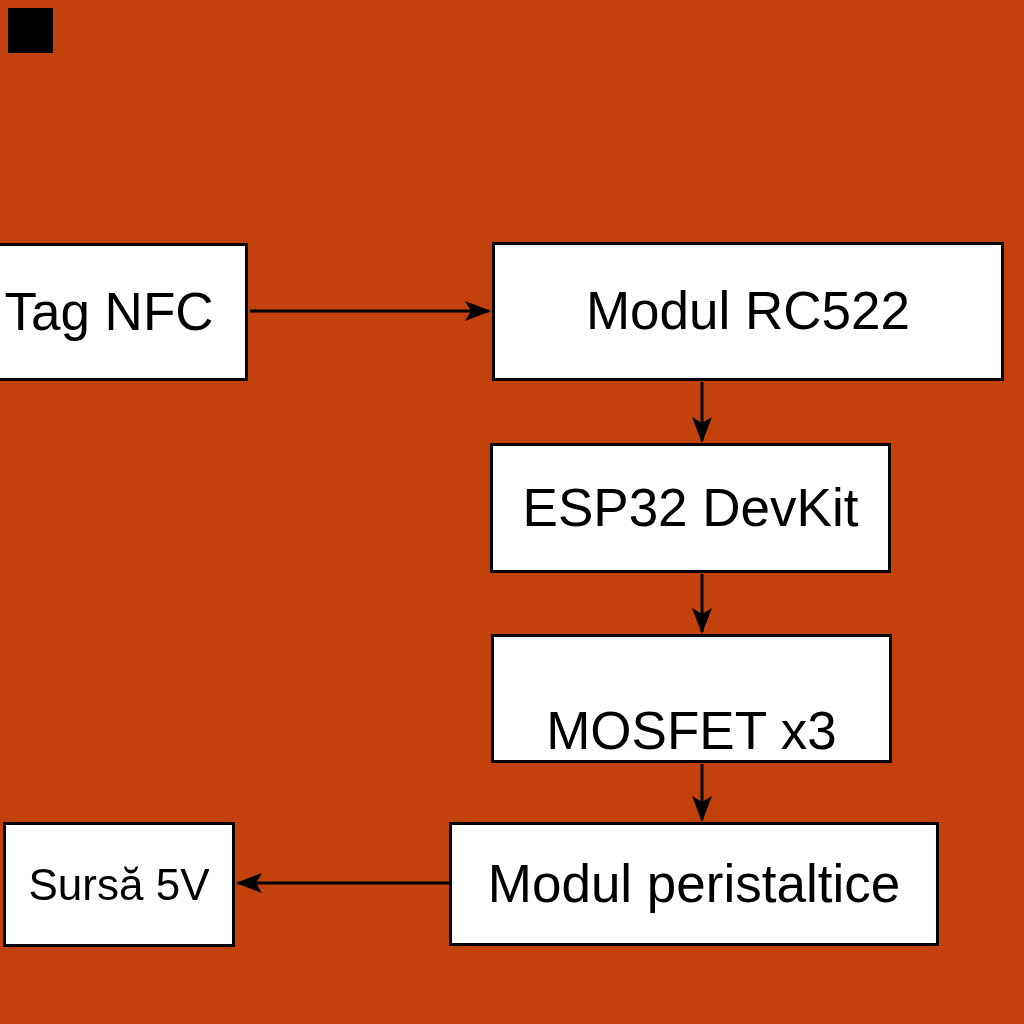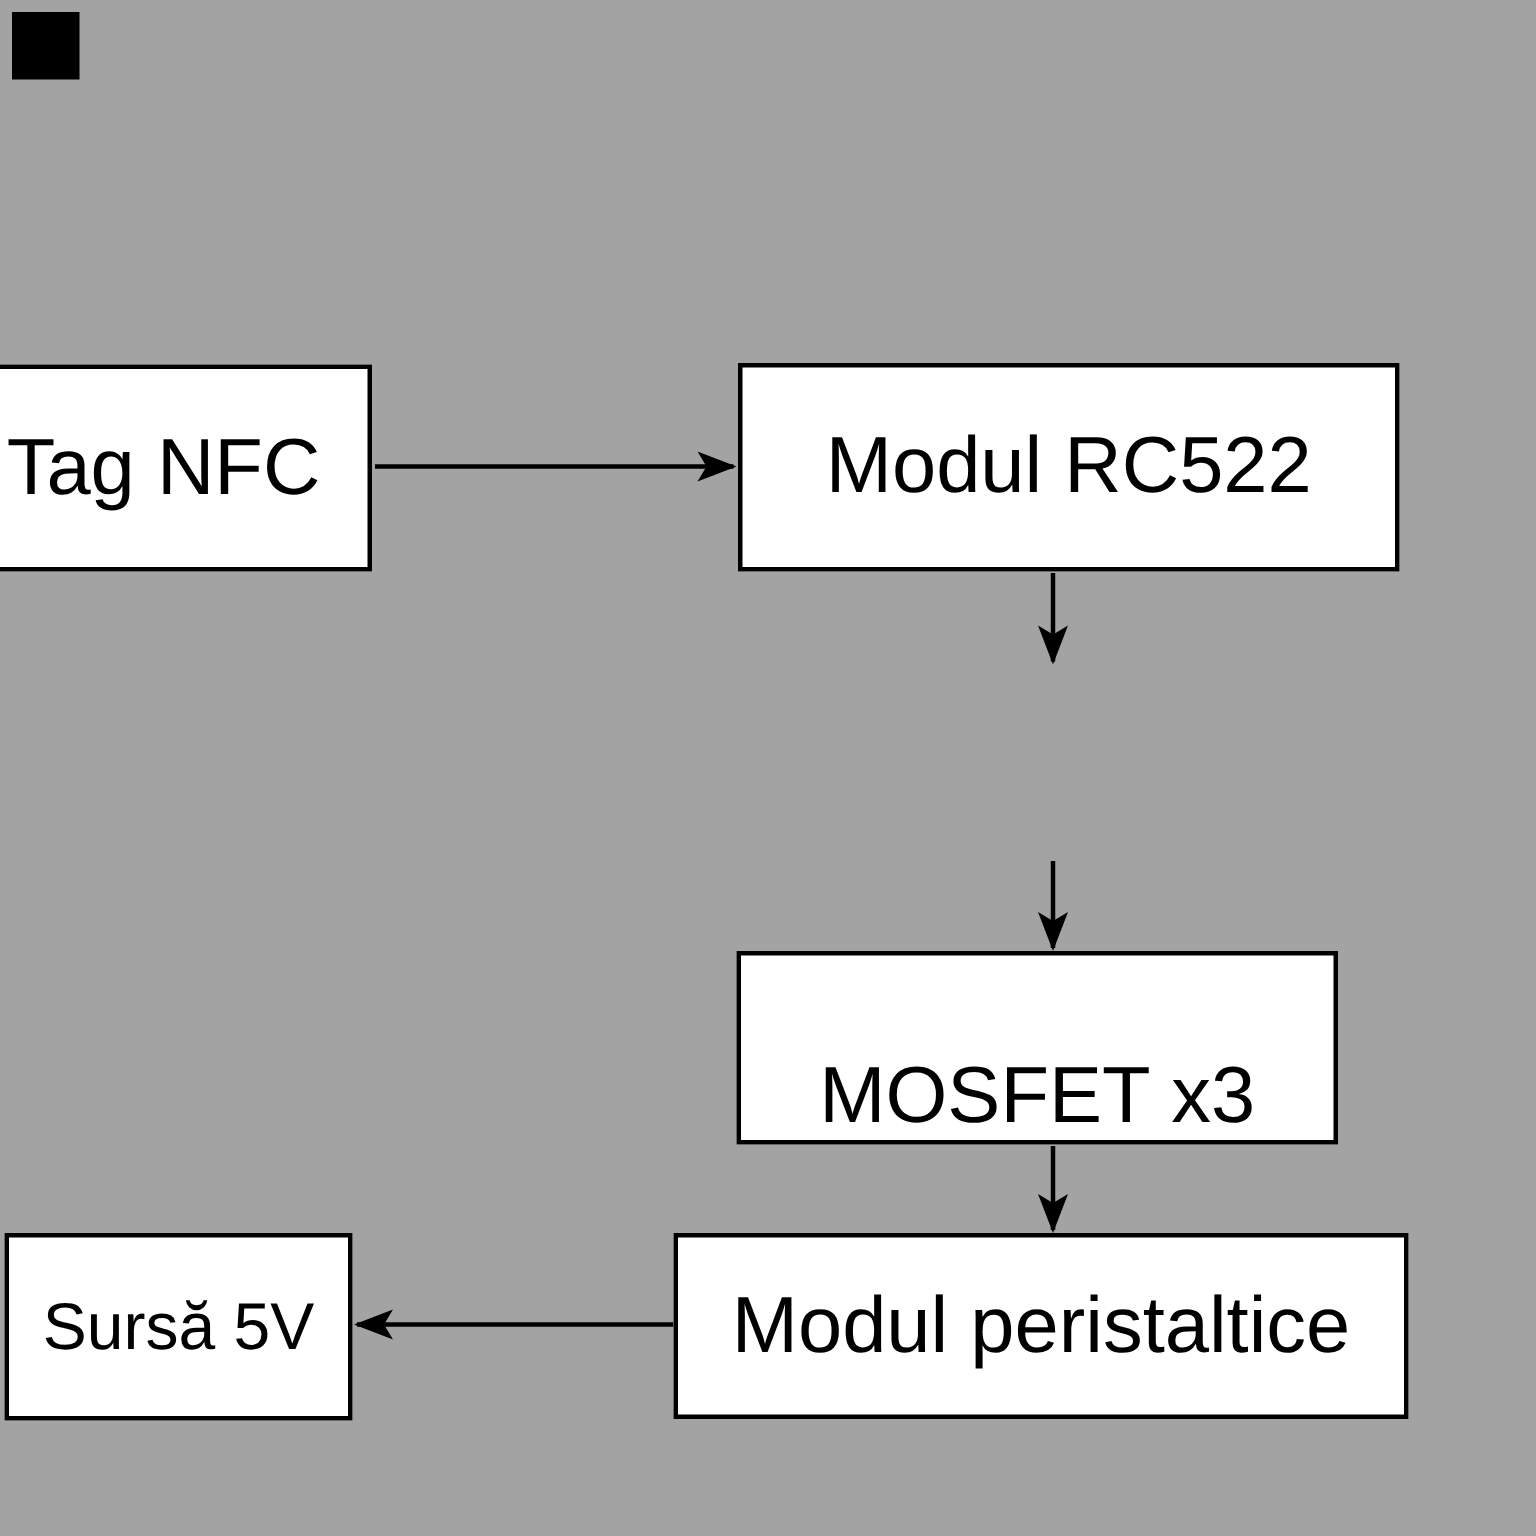--- a/index.html
+++ b/index.html
@@ -4,21 +4,21 @@
 <style>
   html, body {
     margin: 0;
     padding: 0;
     background: #ffffff;
   }
   #canvas {
     position: relative;
     width: 1024px;
     height: 1024px;
-    background: #a3a3a3;
+    background: #c2410c;
     overflow: hidden;
     font-family: "Liberation Sans", "DejaVu Sans", sans-serif;
     color: #000000;
   }
   #arrow-layer {
     position: absolute;
     left: 0;
     top: 0;
     z-index: 1;
     pointer-events: none;
@@ -32,21 +32,21 @@
     align-items: center;
     justify-content: center;
     text-align: center;
     z-index: 2;
     font-size: 53px;
     line-height: 1.1;
     white-space: nowrap;
     letter-spacing: 0px;
   }
   #node-tag-nfc      { left: -30px; top: 243px; width: 278px; height: 138px; }
-  #node-modul-rc522  { left: 492px; top: 242px; width: 441px; height: 139px; }
+  #node-modul-rc522  { left: 492px; top: 242px; width: 512px; height: 139px; }
   #node-esp32-devkit { left: 490px; top: 443px; width: 401px; height: 130px; }
   #node-mosfet-x3    { left: 491px; top: 634px; width: 401px; height: 129px; align-items: flex-end; }
   #node-pompe        { left: 449px; top: 822px; width: 490px; height: 124px; }
   #node-sursa        { left: 3px;   top: 822px; width: 232px; height: 125px;
                        font-size: 44px; line-height: 56px; flex-direction: row; }
   #corner-square {
     position: absolute;
     left: 8px;
     top: 8px;
     width: 45px;
@@ -74,20 +74,23 @@
   </svg>
 
   <div class="node" id="node-tag-nfc">
     <span>Tag NFC</span>
   </div>
 
   <div class="node" id="node-modul-rc522">
     <span>Modul RC522</span>
   </div>
 
+  <div class="node" id="node-esp32-devkit">
+    <span>ESP32 DevKit</span>
+  </div>
 
   <div class="node" id="node-mosfet-x3">
     <span>MOSFET x3</span>
   </div>
 
   <div class="node" id="node-pompe">
     <span>Modul peristaltice</span>
   </div>
 
   <div class="node" id="node-sursa">

